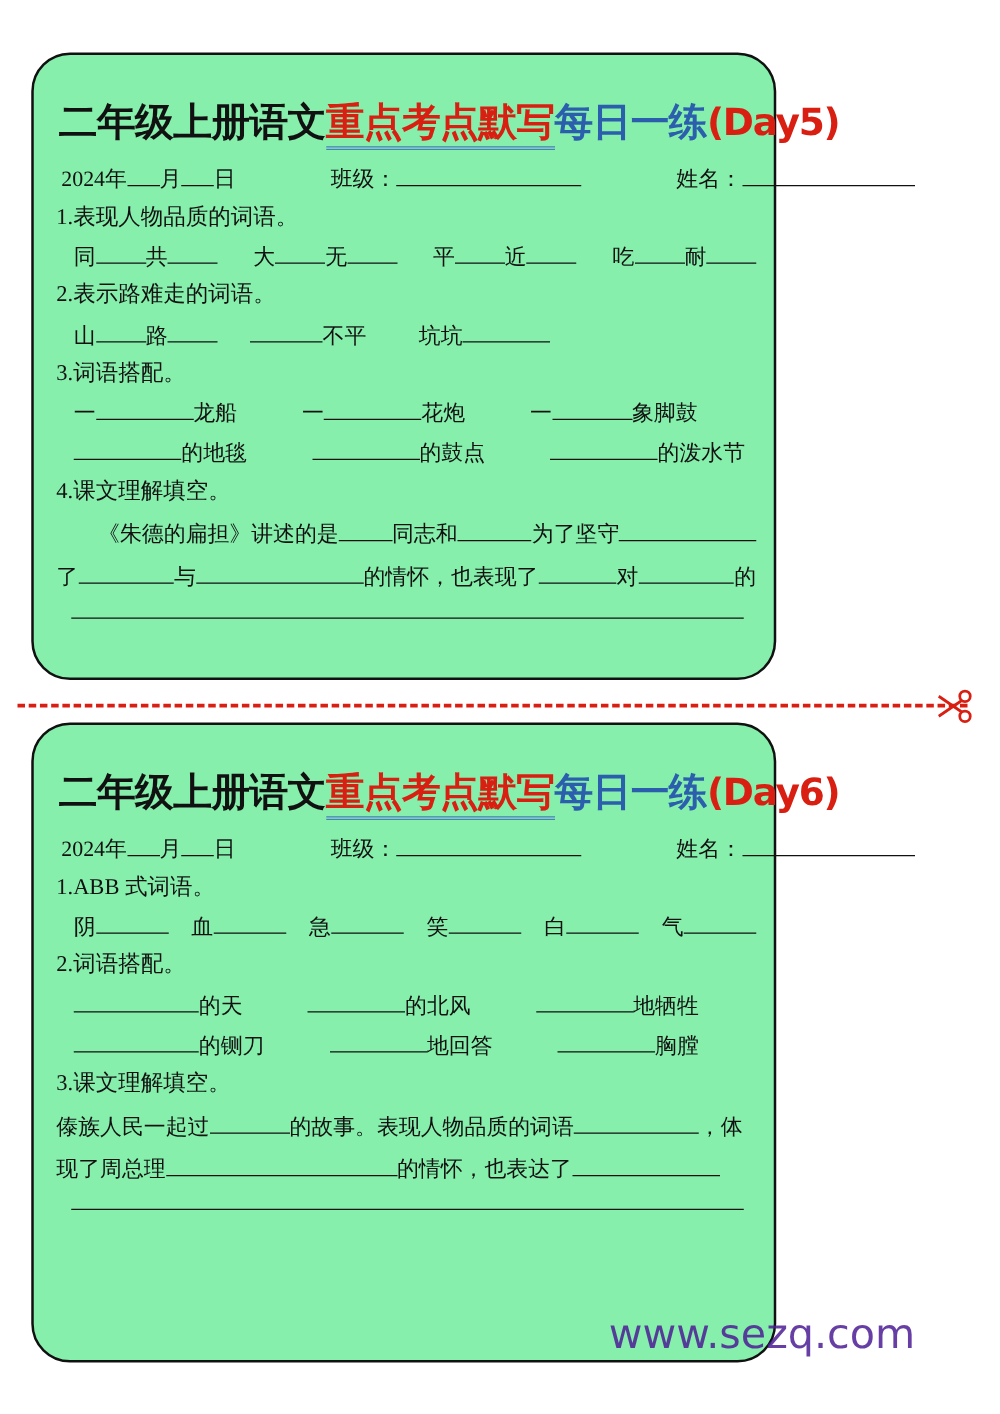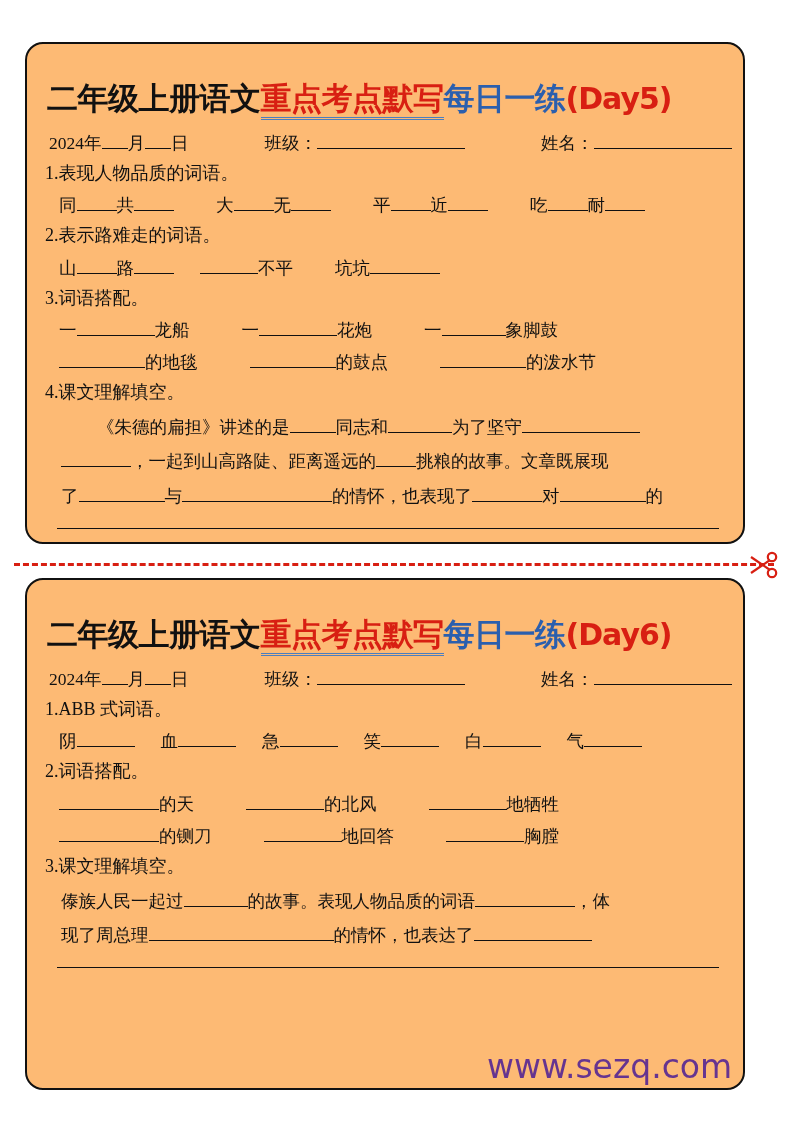--- a/index.html
+++ b/index.html
@@ -19,25 +19,25 @@
     position: absolute;
     left: 0; top: 0;
     width: 800px;
     height: 1131px;
   }
 
   
   .card {
     position: absolute;
     left: 25px;
-    width: 720px;
+    width: 596px;
     box-sizing: border-box;
     border: 2.5px solid #111111;
-    border-radius: 18px;
-    background: #fdba74;
+    border-radius: 31px;
+    background: #86efac;
     padding: 6px 14px 6px 14px;
   }
   .card-1 { top: 42px;  height: 502px; }
   .card-2 { top: 578px; height: 512px; }
 
   
   .title-row {
     display: flex;
     align-items: baseline;
     justify-content: flex-start;
@@ -120,21 +120,21 @@
   .b-150 { width: 150px; }
   .b-185 { width: 185px; }
   .sp-26 { width: 26px; }
   .sp-42 { width: 42px; }
   .sp-52 { width: 52px; }
 
   
   .para {
     font-size: 17.5px;
     color: #111;
-    margin: 6px 0 0 20px;
+    margin: 6px 0 0 4px;
     line-height: 1.95;
   }
   .para .row {
     display: flex;
     align-items: baseline;
     white-space: nowrap;
   }
   .indent { width: 36px; display: inline-block; }
 
   .tail-rule {
@@ -308,26 +308,20 @@
     </div>
     <div class="para">
       <div class="row">
         <span class="indent"></span>
           <span>《朱德的扁担》讲述的是</span>
           <span class="blank b-46"></span>
           <span>同志和</span>
           <span class="blank b-64"></span>
           <span>为了坚守</span>
           <span class="blank b-118"></span>
-      </div>
-      <div class="row">
-        <span class="blank b-70"></span>
-          <span>，一起到山高路陡、距离遥远的</span>
-          <span class="blank b-40"></span>
-          <span>挑粮的故事。文章既展现</span>
       </div>
       <div class="row">
         <span>了</span>
           <span class="blank b-86"></span>
           <span>与</span>
           <span class="blank b-150"></span>
           <span>的情怀，也表现了</span>
           <span class="blank b-70"></span>
           <span>对</span>
           <span class="blank b-86"></span>

